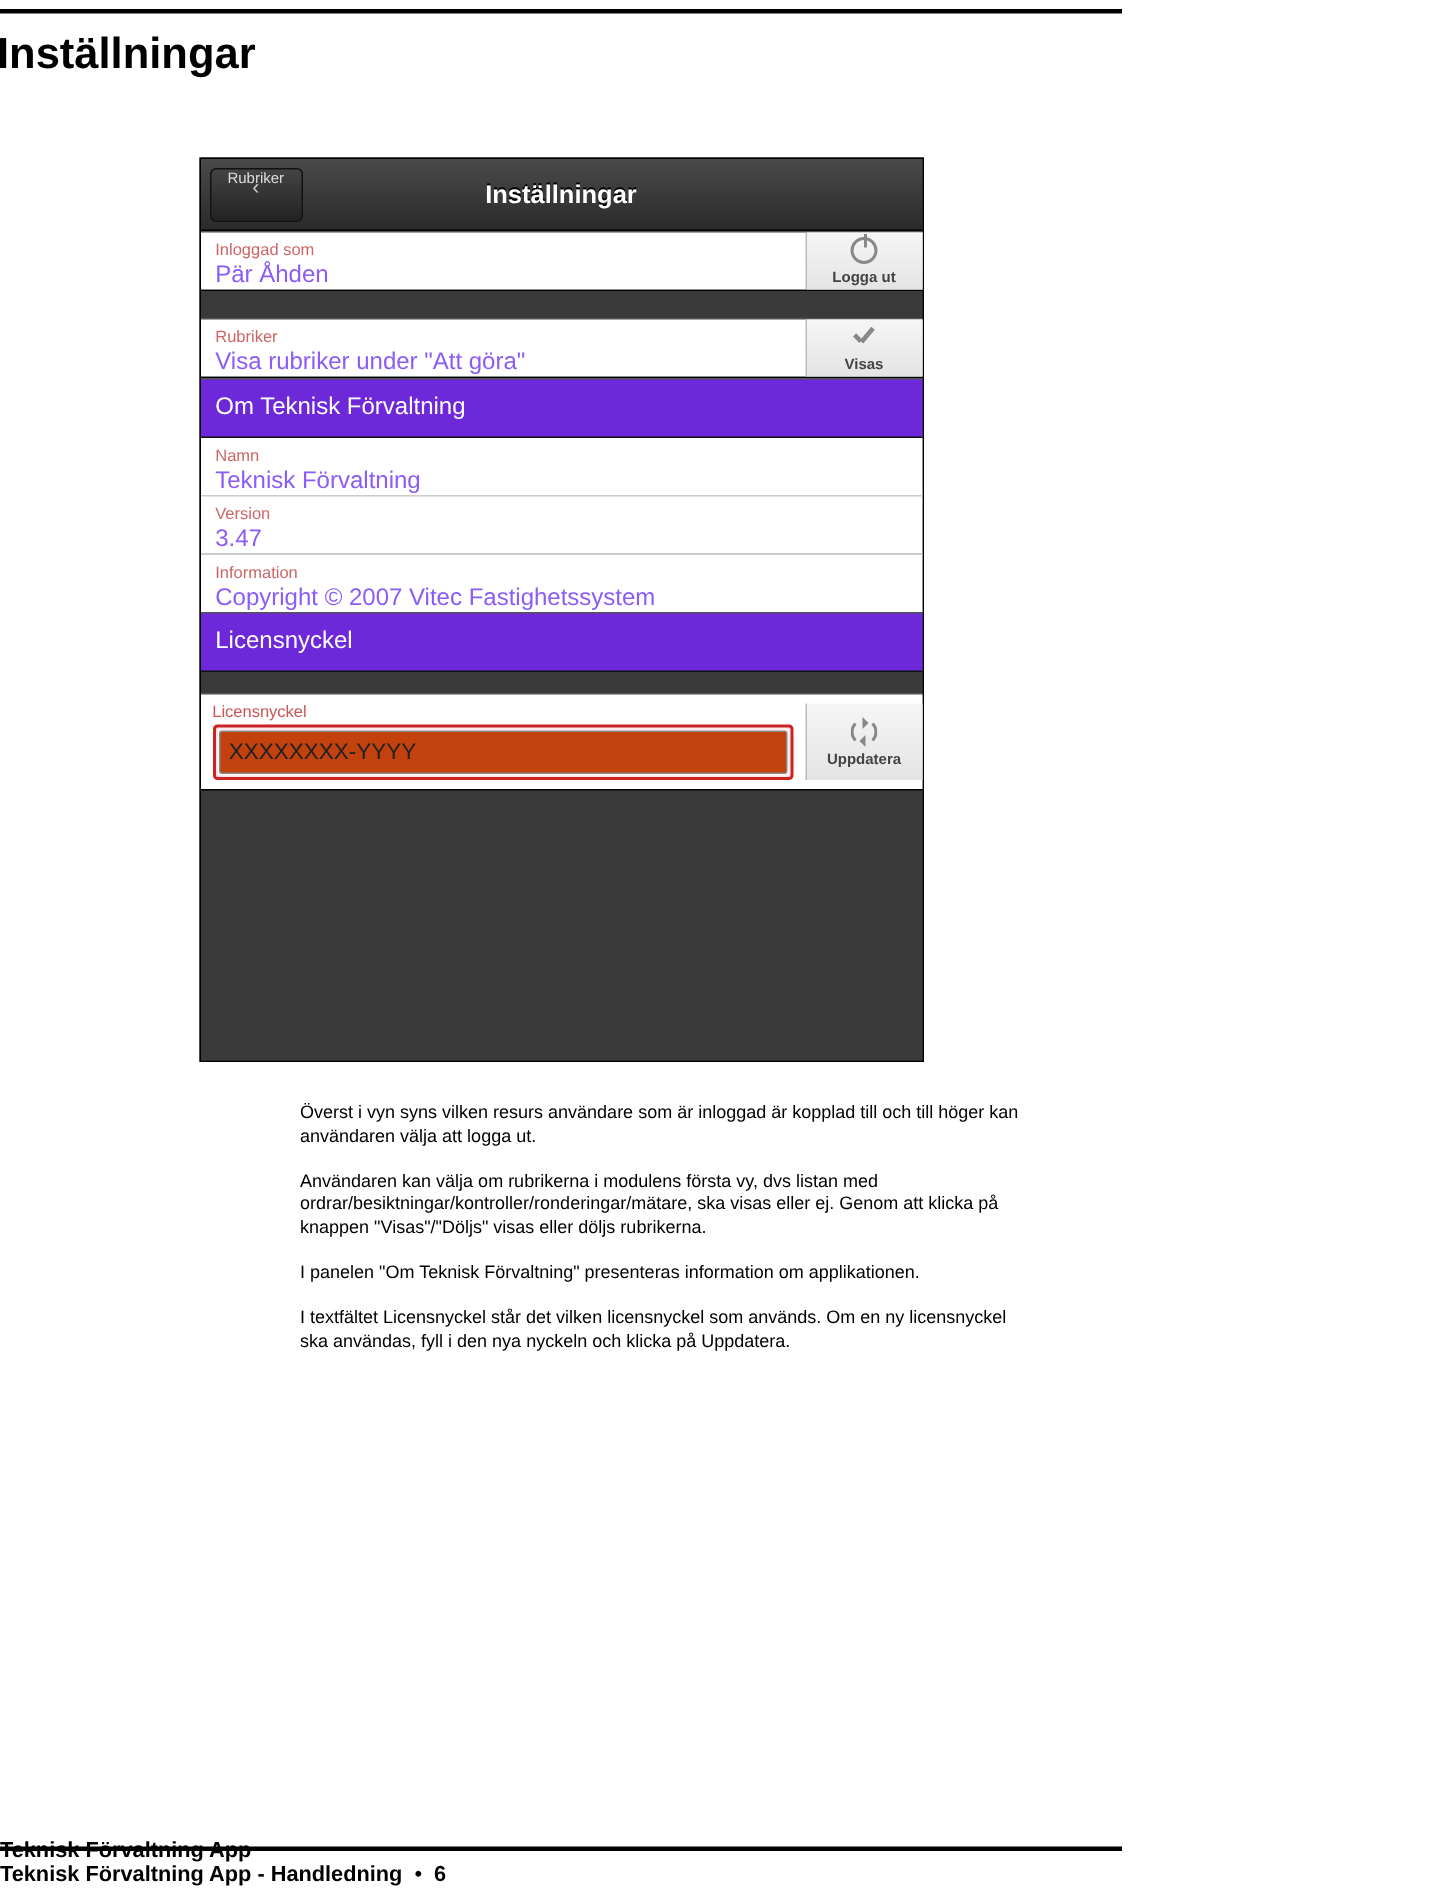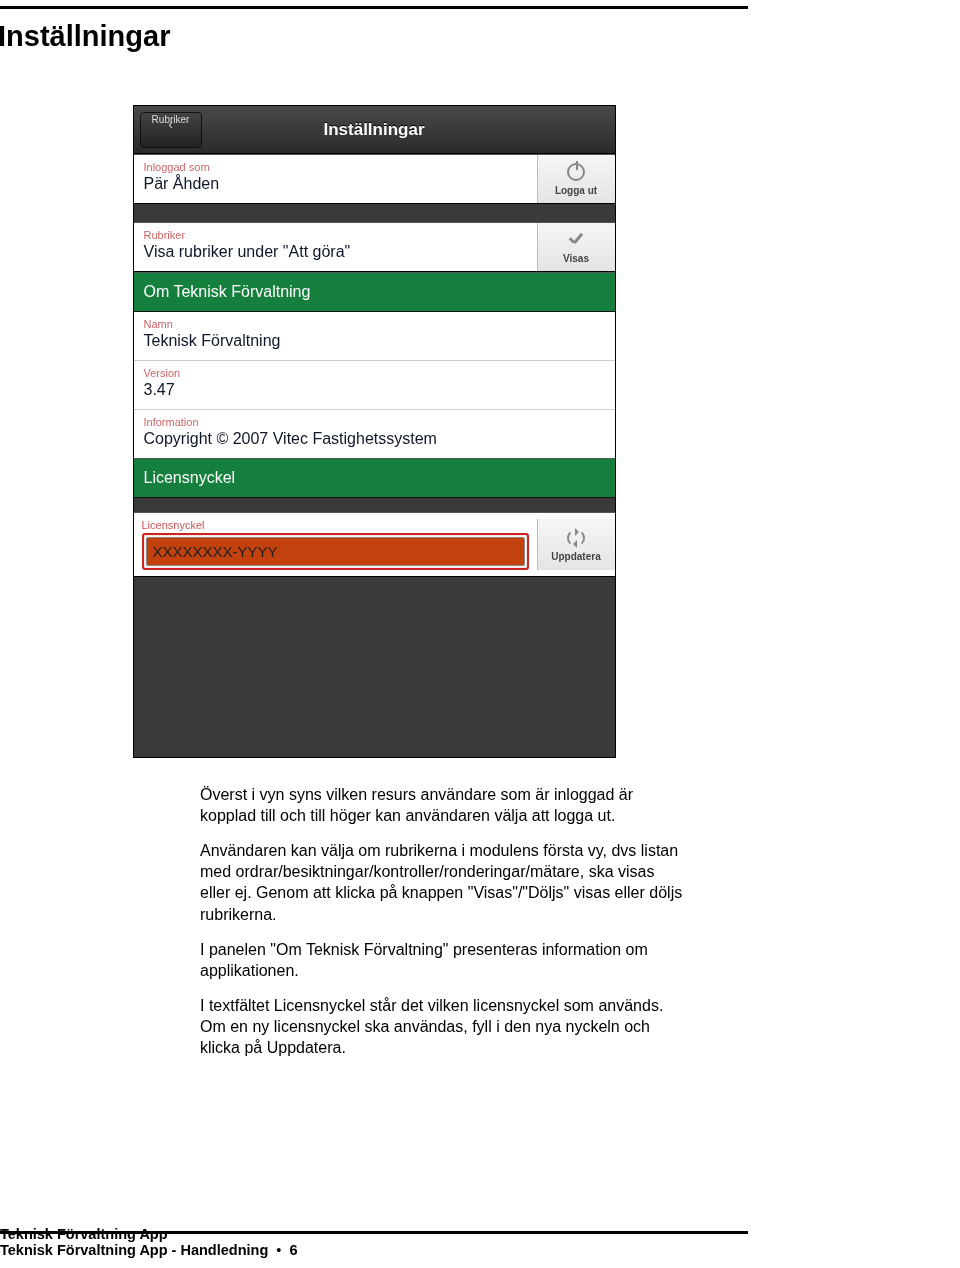--- a/index.html
+++ b/index.html
@@ -85,29 +85,29 @@
   .row-container { border-top:1px solid #555; border-bottom:1px solid #000; }
   .row-container + .row-container { margin-top:0; }
 
   .white-row {
     display:flex;
     align-items:stretch;
     background:#fff;
   }
   .white-row .main {
     flex:1;
-    padding:6px 10px 10px 10px;
+    padding:6px 10px 0 10px;
   }
   .white-row .small-label {
     font-size:11px;
     color:#999;
   }
   .white-row .value {
     font-size:16px;
-    color:#0f172a;
+    color:#8b5cf6;
     margin-top:2px;
   }
   .action-btn {
     width:78px;
     background:linear-gradient(#f6f6f6,#e4e4e4);
     border-left:1px solid #bbb;
     display:flex;
     flex-direction:column;
     align-items:center;
     justify-content:center;
@@ -136,21 +136,21 @@
   .icon-check:after{
     content:"";position:absolute;left:5px;top:6px;width:12px;height:2.5px;background:#888;transform:rotate(-50deg);
   }
   .icon-refresh {
     width:18px;height:18px;border:2.5px solid #888;border-radius:50%;border-top-color:transparent;border-bottom-color:transparent;position:relative;
   }
   .icon-refresh:before{content:"";position:absolute;top:-3px;right:0;border:4px solid transparent;border-left-color:#888;}
   .icon-refresh:after{content:"";position:absolute;bottom:-3px;left:0;border:4px solid transparent;border-right-color:#888;}
 
   .section-header {
-    background:#15803d;
+    background:#6d28d9;
     color:#fff;
     font-size:16px;
     padding:10px 10px 10px 10px;
     border-top:1px solid #555;
     border-bottom:1px solid #111;
   }
 
   .stack .white-row + .white-row { border-top:1px solid #ccc; }
 
   .license-input-wrap {
@@ -174,21 +174,21 @@
     padding:5px 6px;
     font-size:15px;
     color:#222;
     font-family:Arial;
     background:#c2410c;
   }
 
   
   .body-text {
     margin: 26px 60px 0 200px;
-    font-size: 16px;
+    font-size: 12px;
     line-height: 1.32;
     font-family: Verdana, Arial, sans-serif;
   }
   .body-text p { margin-bottom: 14px; }
 
   
   .bottom-rule {
     position:absolute;
     bottom:34px;
     left:0; right:38px;

